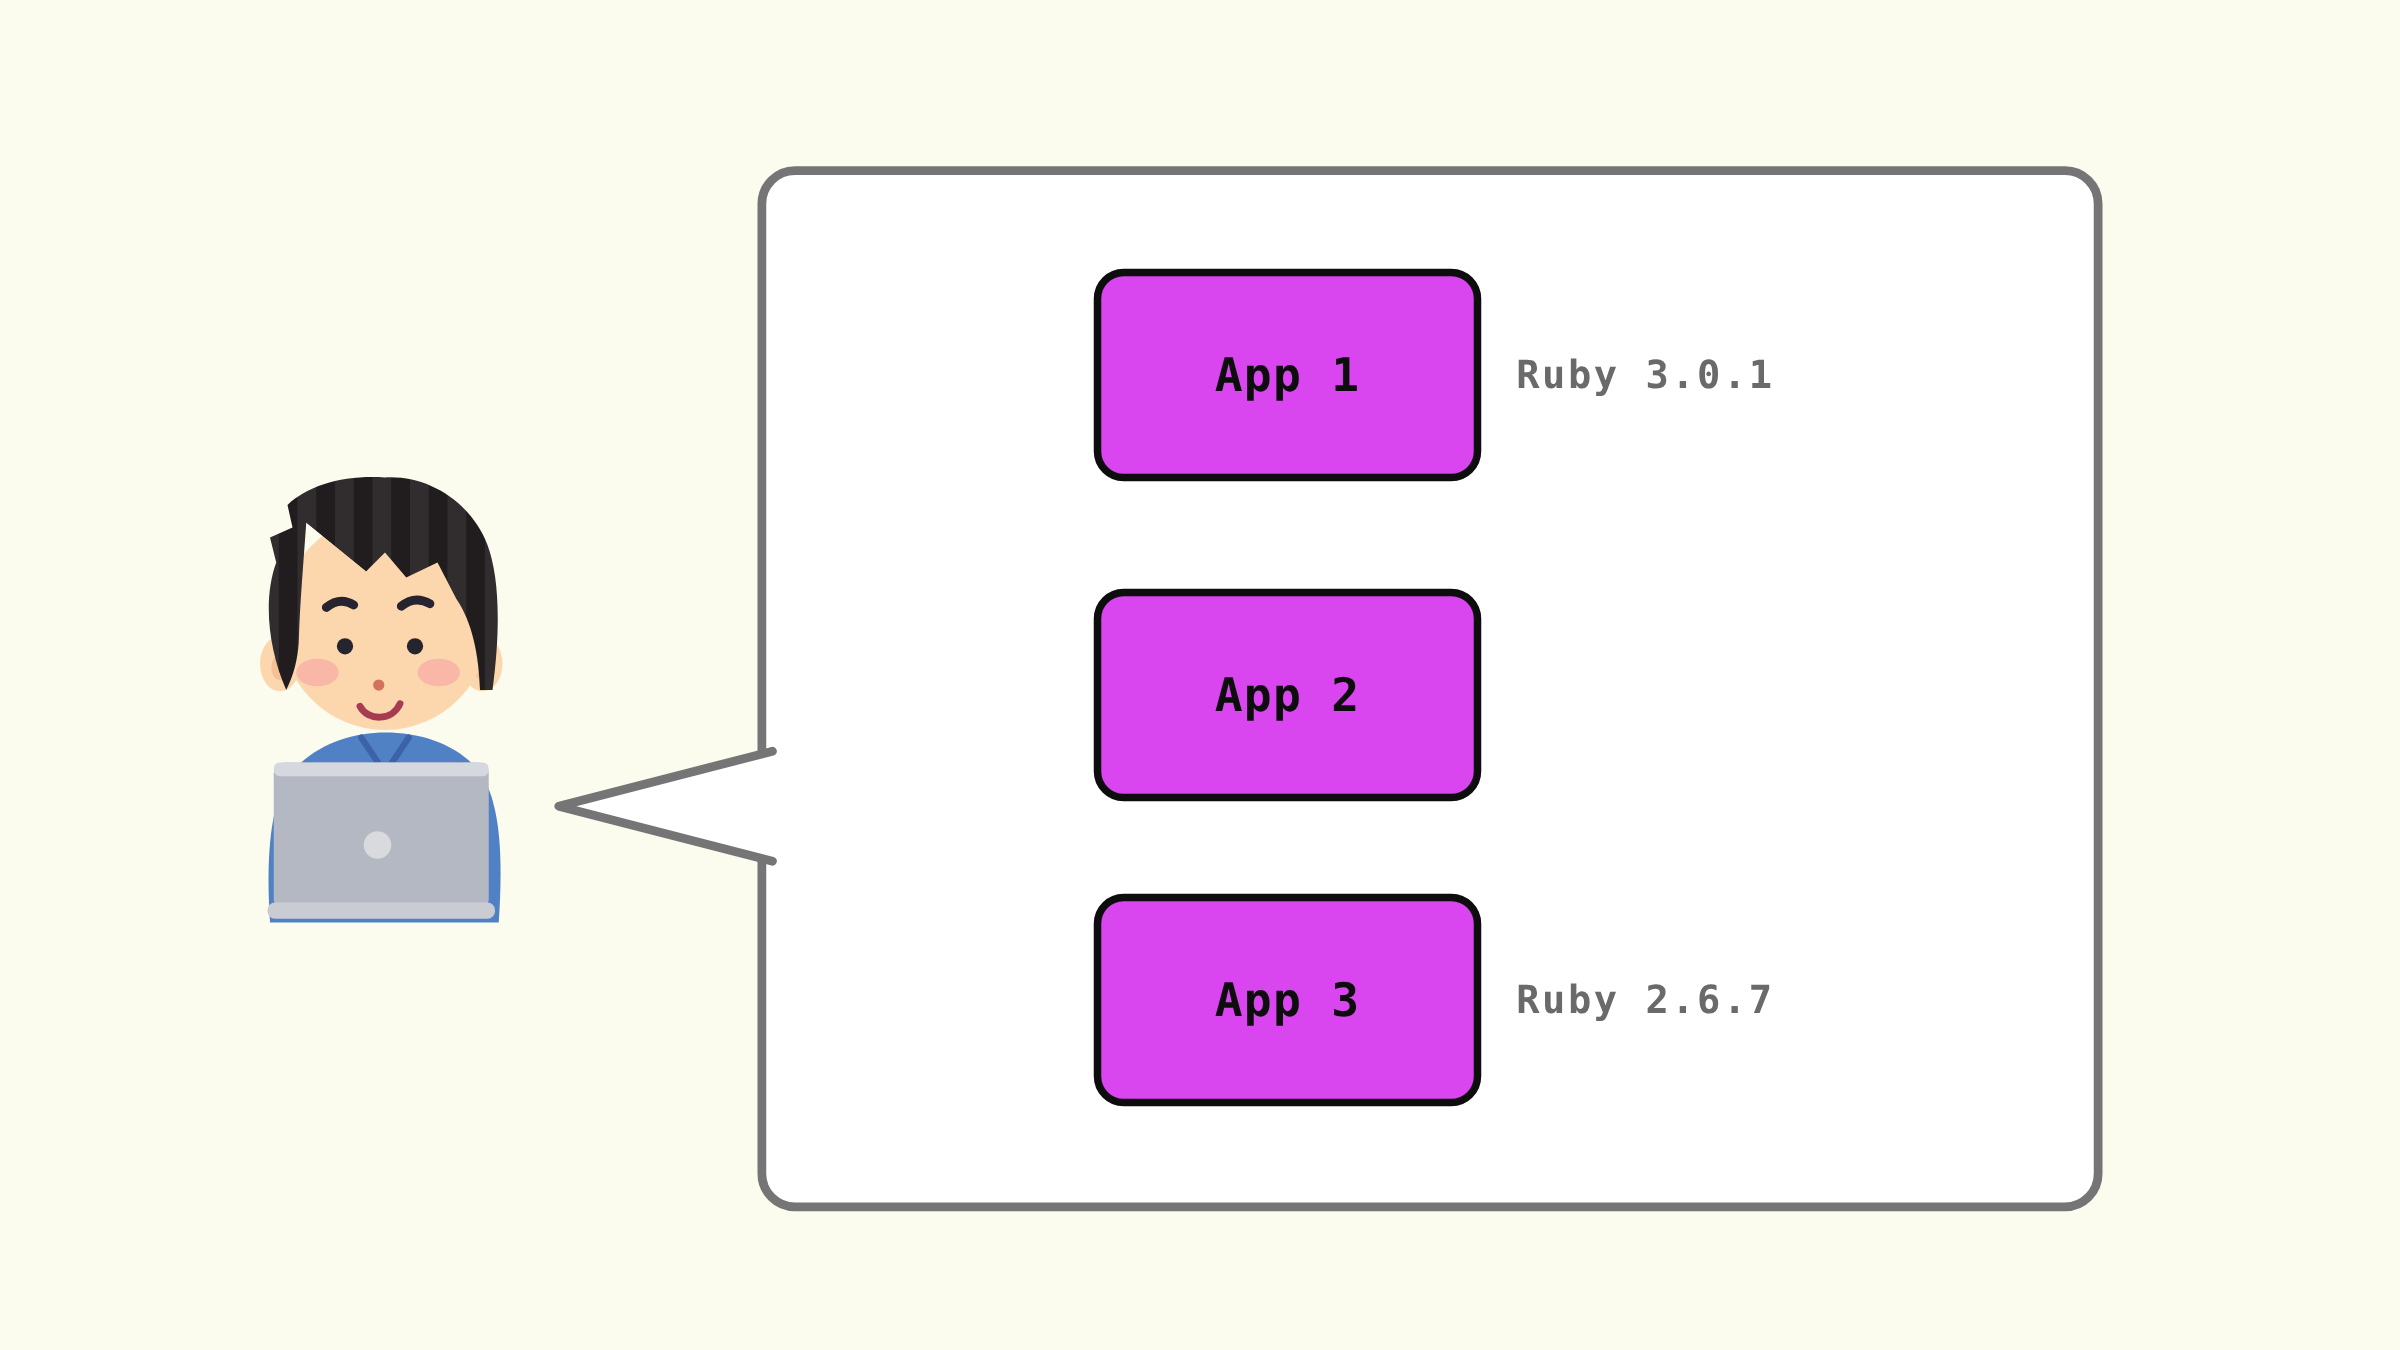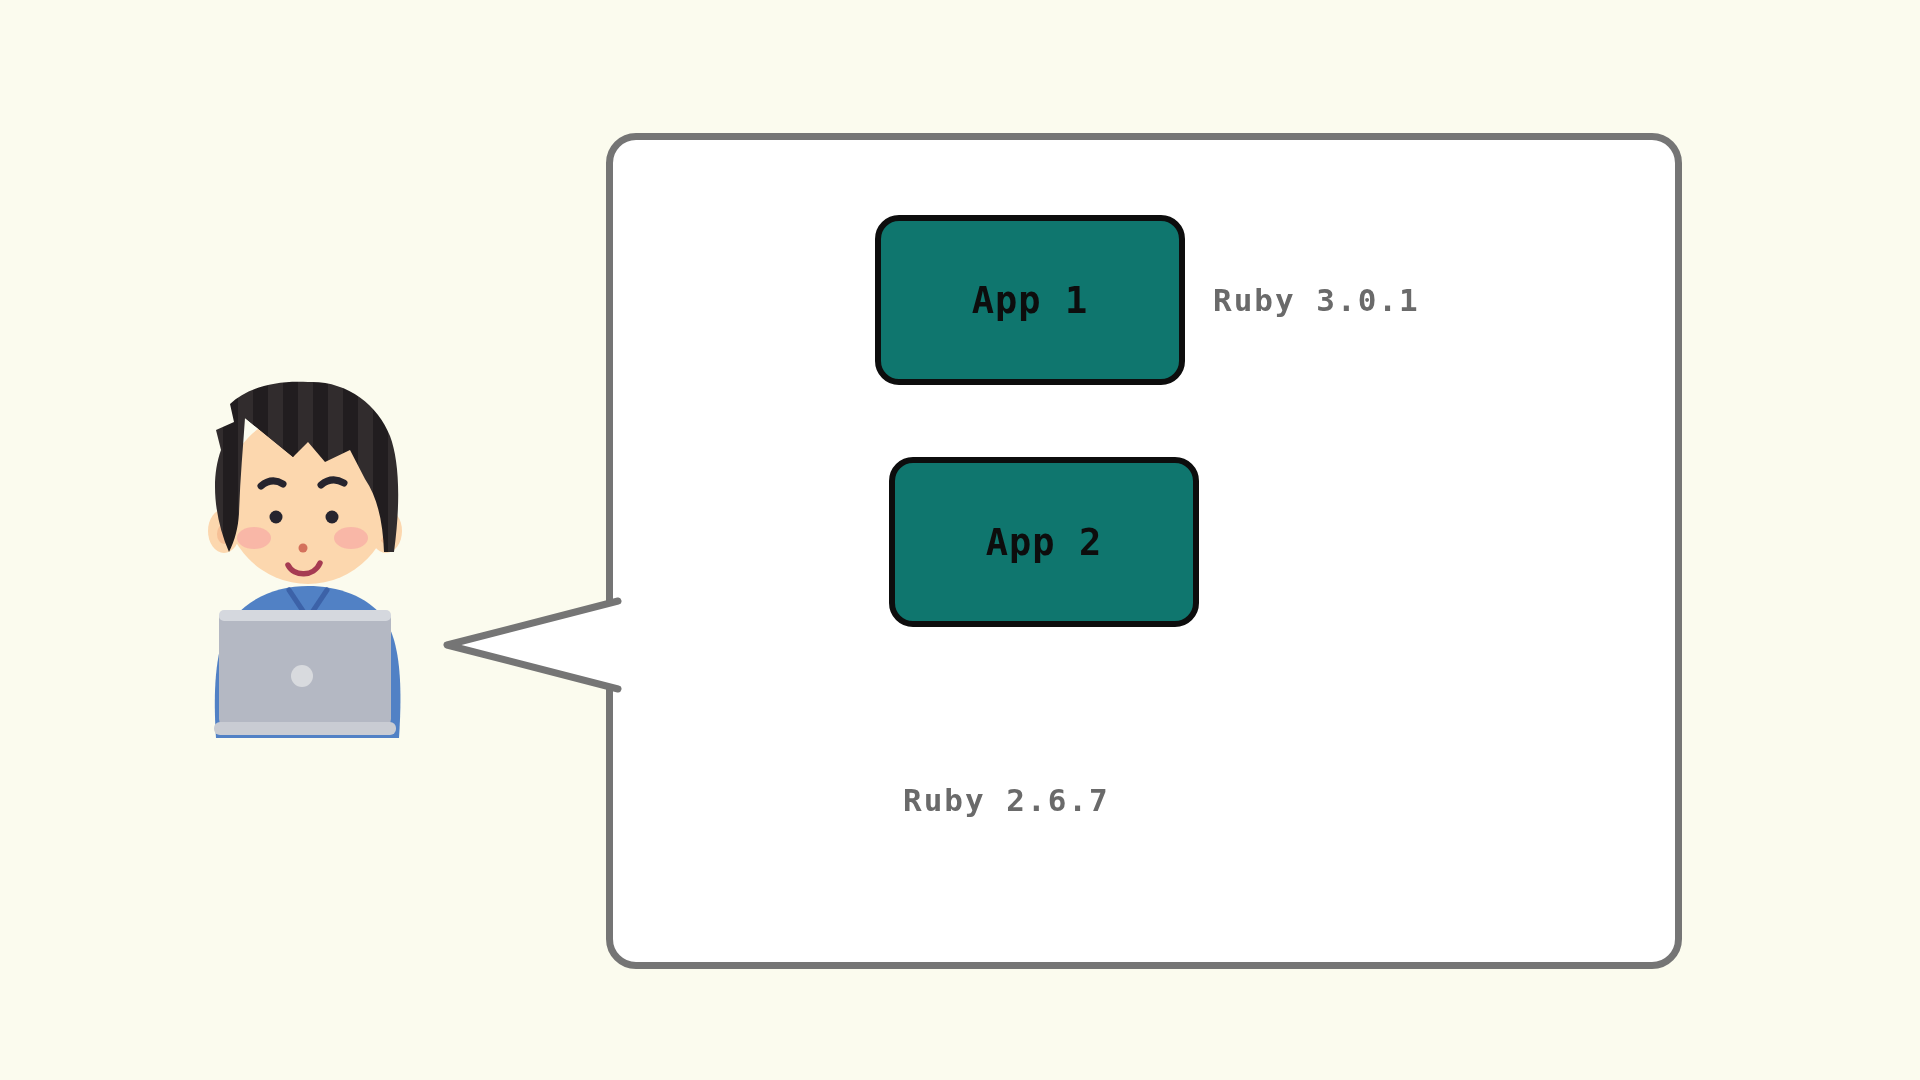--- a/index.html
+++ b/index.html
@@ -30,25 +30,25 @@
   .bubble-tail{
     position:absolute;left:440px;top:597px;width:182px;height:96px;
     overflow:visible;z-index:3;
   }
 
   
   .app-row{
     position:absolute;left:875px;width:700px;height:170px;
     display:flex;align-items:center;z-index:2;
   }
-  .row-0{top:215px;} .row-1{top:457px;margin-left:14px;} .row-2{top:715px;}
+  .row-0{top:215px;} .row-1{top:471px;} .row-2{top:715px;}
   .app-box{
     box-sizing:border-box;
     width:310px;height:170px;
-    background:#0f766e;
+    background:#d946ef;
     border:6px solid var(--box-border);
     border-radius:24px;
     display:flex;align-items:center;justify-content:center;
     flex:0 0 auto;
   }
   .app-label{
     font-size:37px;font-weight:bold;color:var(--app-text);
     letter-spacing:1px;
   }
   .version-label{
@@ -146,16 +146,19 @@
     <span class="version-label">Ruby 3.0.1</span>
   </div>
 
   <div class="app-row row-1">
     <div class="app-box">
       <span class="app-label">App 2</span>
     </div>
   </div>
 
   <div class="app-row row-2">
+    <div class="app-box">
+      <span class="app-label">App 3</span>
+    </div>
     <span class="version-label">Ruby 2.6.7</span>
   </div>
 
 </div>
 
 </body></html>

